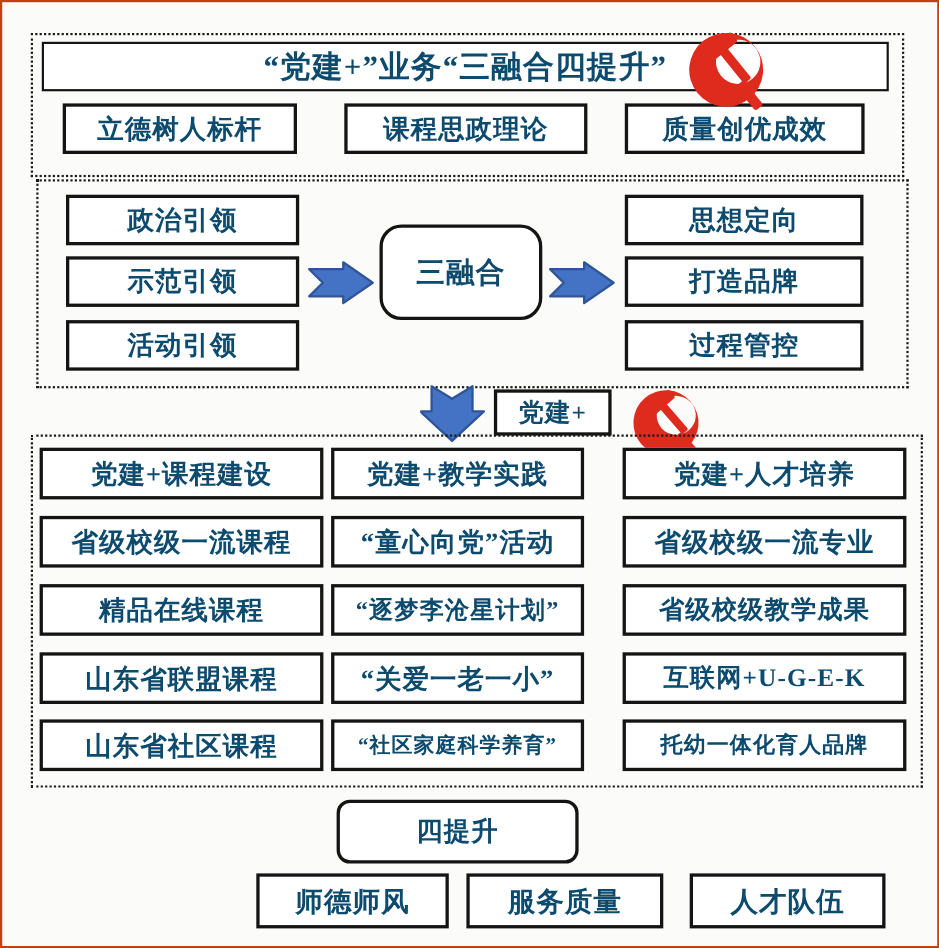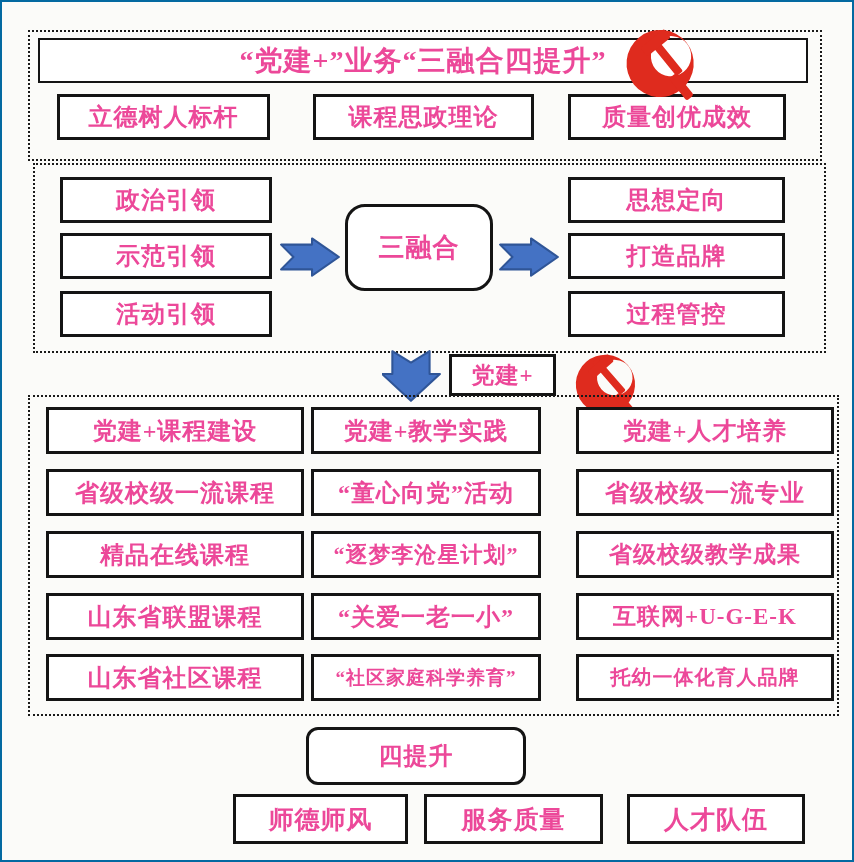--- a/index.html
+++ b/index.html
@@ -1,43 +1,43 @@
 <!DOCTYPE html>
 <html><head>
 <meta charset="utf-8">
 <style>
   html,body{margin:0;padding:0;background:#ffffff;}
   .canvas{
     position:relative;
     width:850px;height:858px;
-    border:2px solid #0369a1;
+    border:2px solid #c2410c;
     background:#fbfbf9;
     font-family:"Liberation Serif","DejaVu Serif",serif;
-    color:#ec4899;
+    color:#0c4a6e;
     overflow:hidden;
   }
   .dotted{
     position:absolute;
     border:2px dotted #1a1a1a;
     background:transparent;
   }
   .box{
     position:absolute;
     background:#ffffff;
     border:3px solid #141414;
     box-sizing:border-box;
     display:flex;align-items:center;justify-content:center;
     font-size:24px;font-weight:600;letter-spacing:1px;
     white-space:nowrap;
   }
   .round{border-radius:20px;}
   .title-box{font-size:28px;border-width:2.5px;}
   .mcell{position:absolute;height:47px;background:#fff;border:3px solid #141414;
     box-sizing:border-box;display:flex;align-items:center;justify-content:center;
-    font-size:24px;font-weight:600;letter-spacing:1px;white-space:nowrap;margin-left:10px;}
+    font-size:24px;font-weight:600;letter-spacing:1px;white-space:nowrap;}
   .c0{left:34px;width:258px}.c1{left:299px;width:230px}.c2{left:564px;width:258px}
   .r0{top:405px}.r1{top:467px}.r2{top:529px}.r3{top:591px}.r4{top:652px}
   .fs22{font-size:22px}.fs23{font-size:23px}.fs20{font-size:20px}.fs19{font-size:19px}
   .arrow{position:absolute;}
   .arrow svg{display:block;width:100%;height:100%;}
   .arrow polygon{stroke:#2f5597;stroke-width:2;stroke-linejoin:round;}
   .emblem{position:absolute;}
   .emblem svg{display:block;width:100%;height:100%;}
 </style>
 </head>

